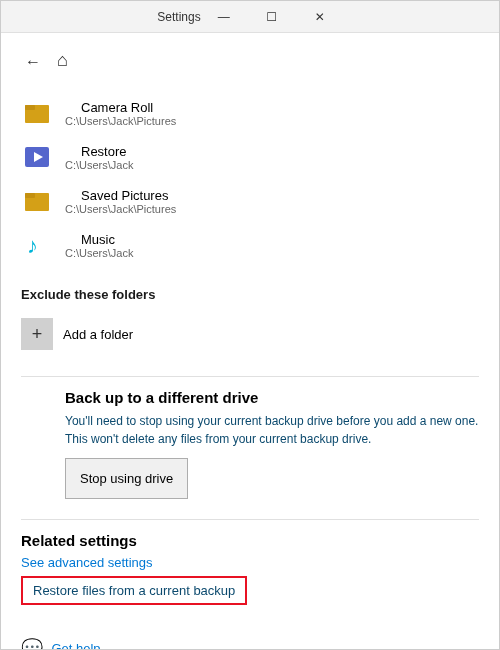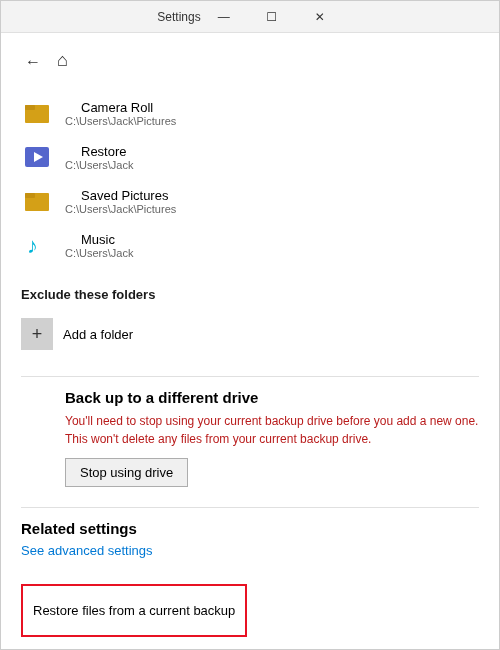--- a/index.html
+++ b/index.html
@@ -137,26 +137,26 @@
       margin-left: 44px;
     }
     .backup-drive-title {
       font-size: 15px;
       font-weight: 600;
       color: #000;
       margin-bottom: 6px;
     }
     .backup-drive-desc {
       font-size: 12px;
-      color: #b91c1c;
+      color: #0c4a6e;
       line-height: 1.5;
       margin-bottom: 10px;
     }
     .stop-btn {
-      padding: 6px 14px;
+      padding: 12px 14px;
       background: #f0f0f0;
       border: 1px solid #adadad;
       font-size: 13px;
       cursor: pointer;
       color: #000;
     }
     .related-section {
       margin-bottom: 16px;
     }
     .related-title {
@@ -164,28 +164,28 @@
       font-weight: 600;
       color: #000;
       margin-bottom: 6px;
     }
     .advanced-link {
       font-size: 13px;
       color: #0078d4;
       text-decoration: none;
       cursor: pointer;
       display: block;
-      margin-bottom: 26px;
+      margin-bottom: 6px;
     }
     .restore-box {
       display: inline-block;
-      padding: 17px 10px;
+      padding: 5px 10px;
       border: 2px solid #e81123;
       font-size: 13px;
-      color: #000000;
+      color: #0c4a6e;
       cursor: pointer;
       text-decoration: none;
       margin-bottom: 16px;
     }
     .get-help-row {
       display: flex;
       align-items: center;
       gap: 8px;
     }
     .get-help-icon {

